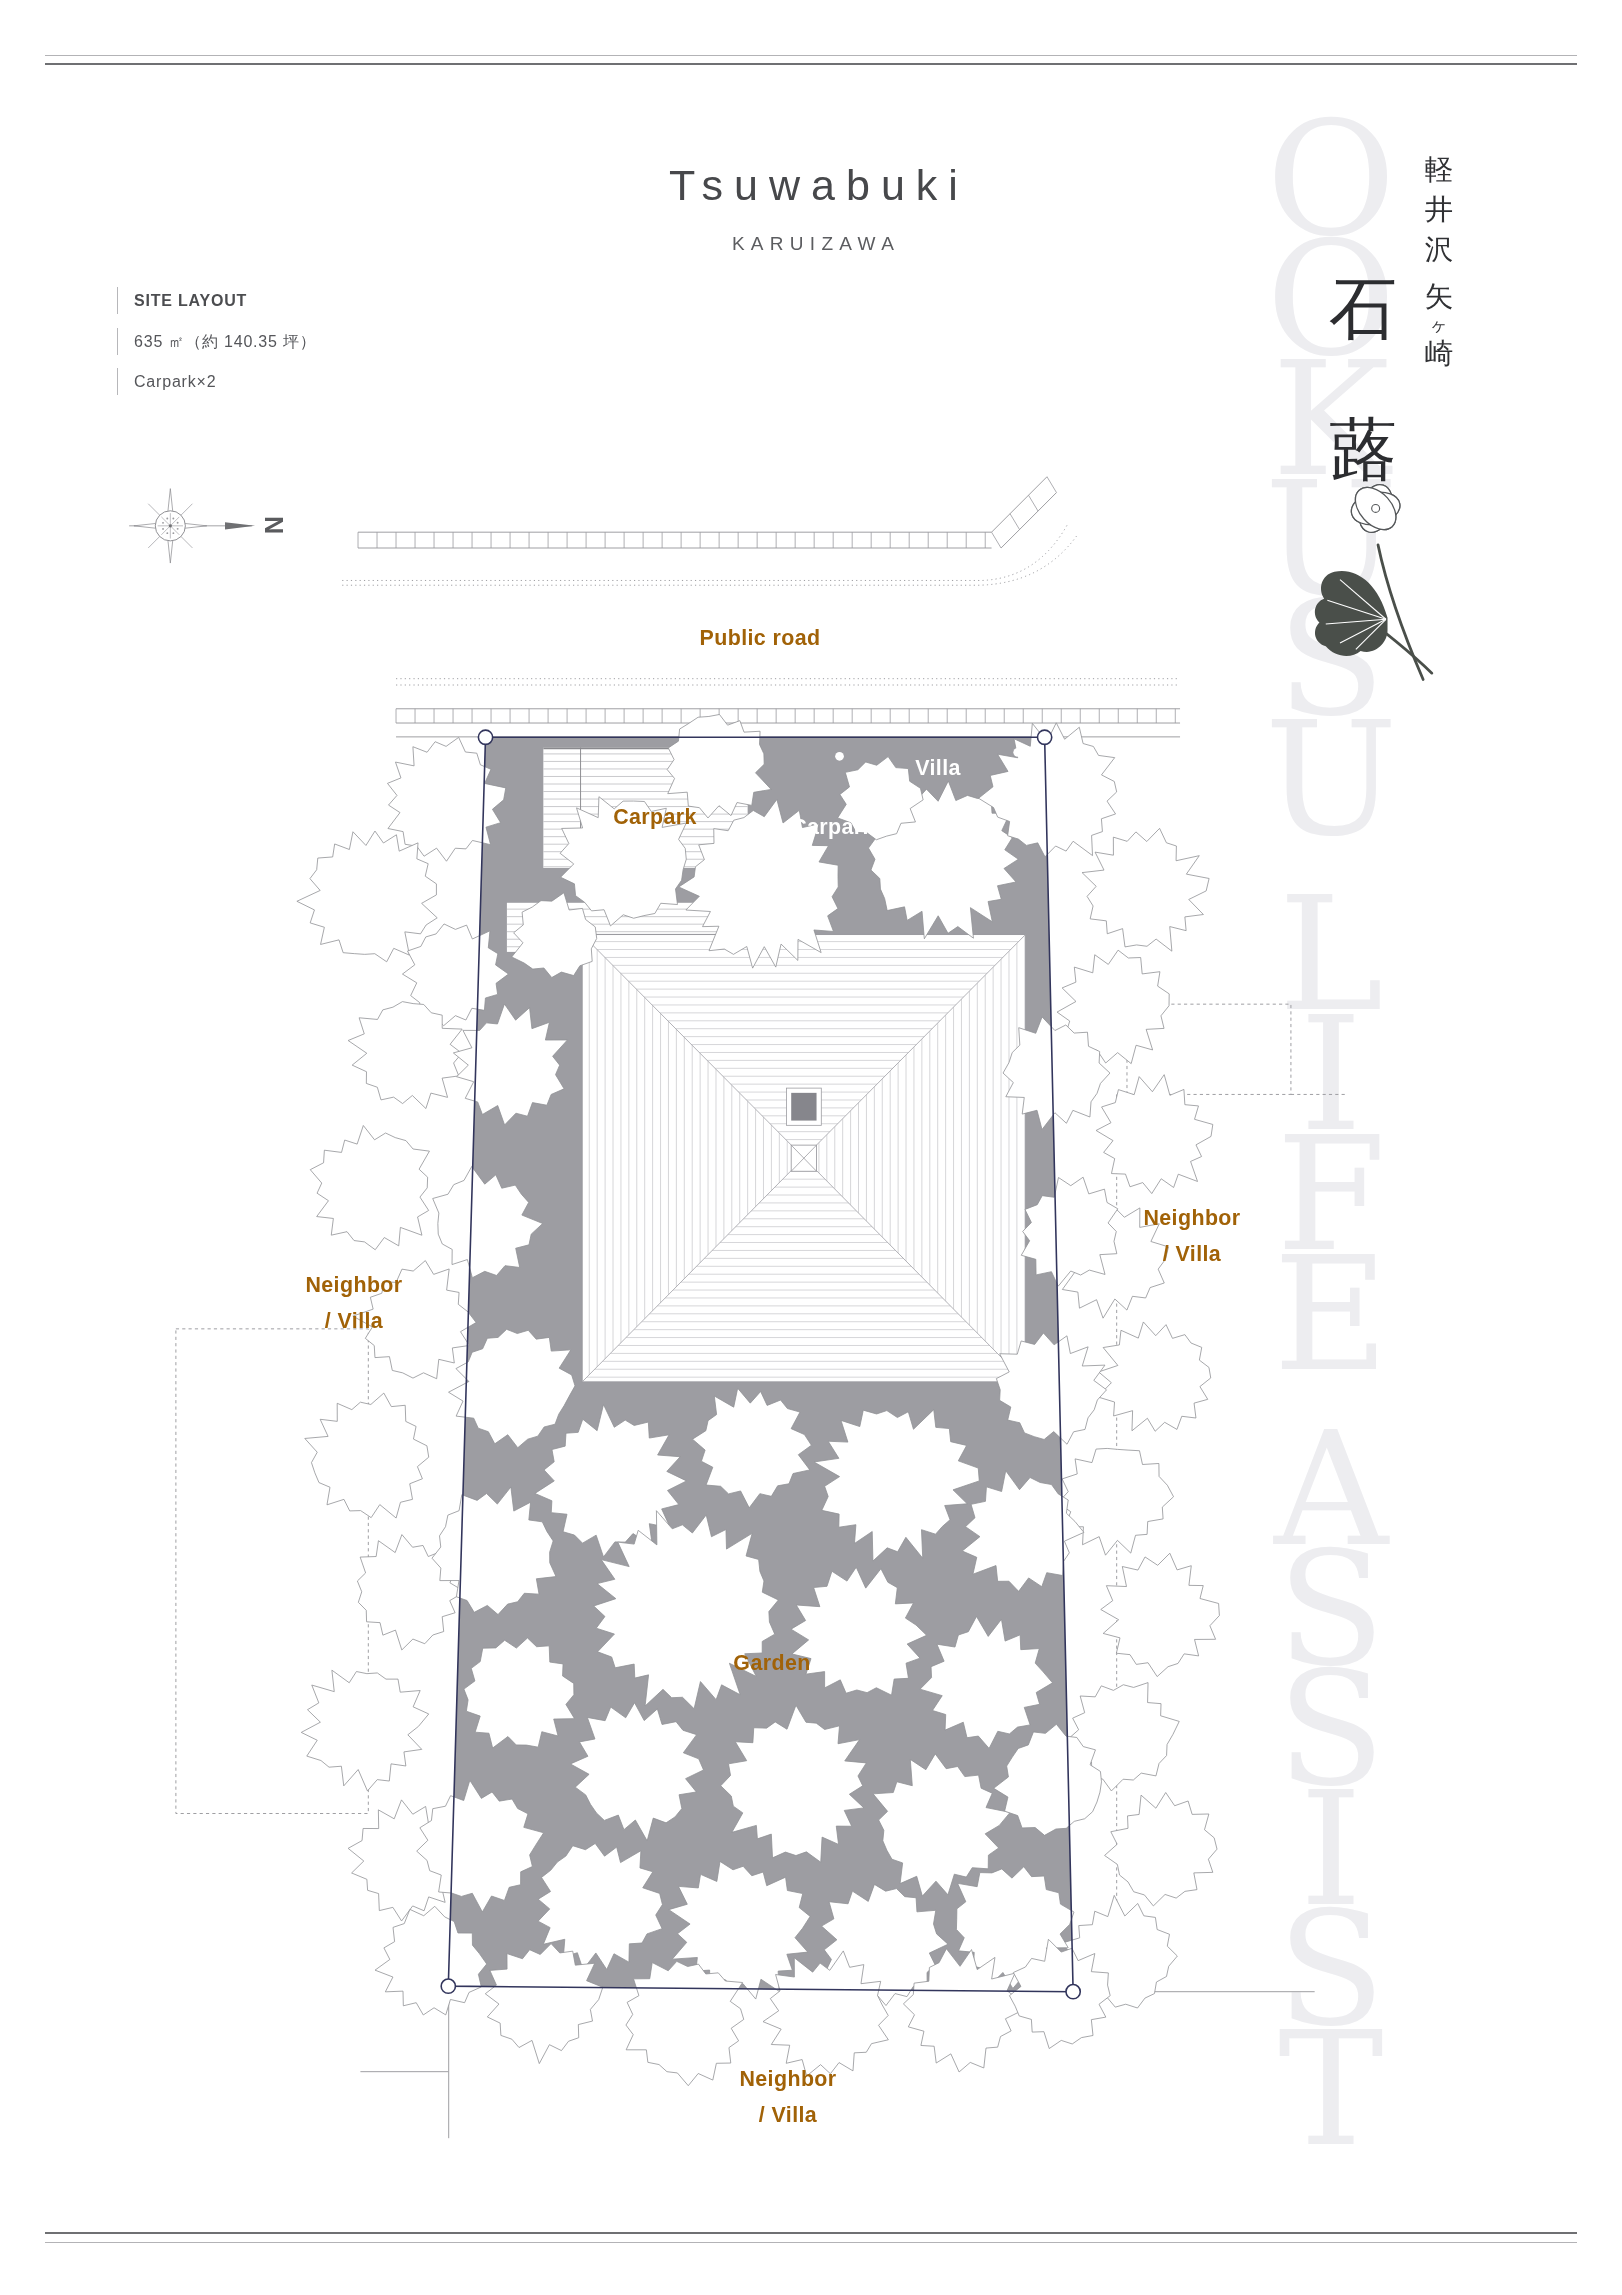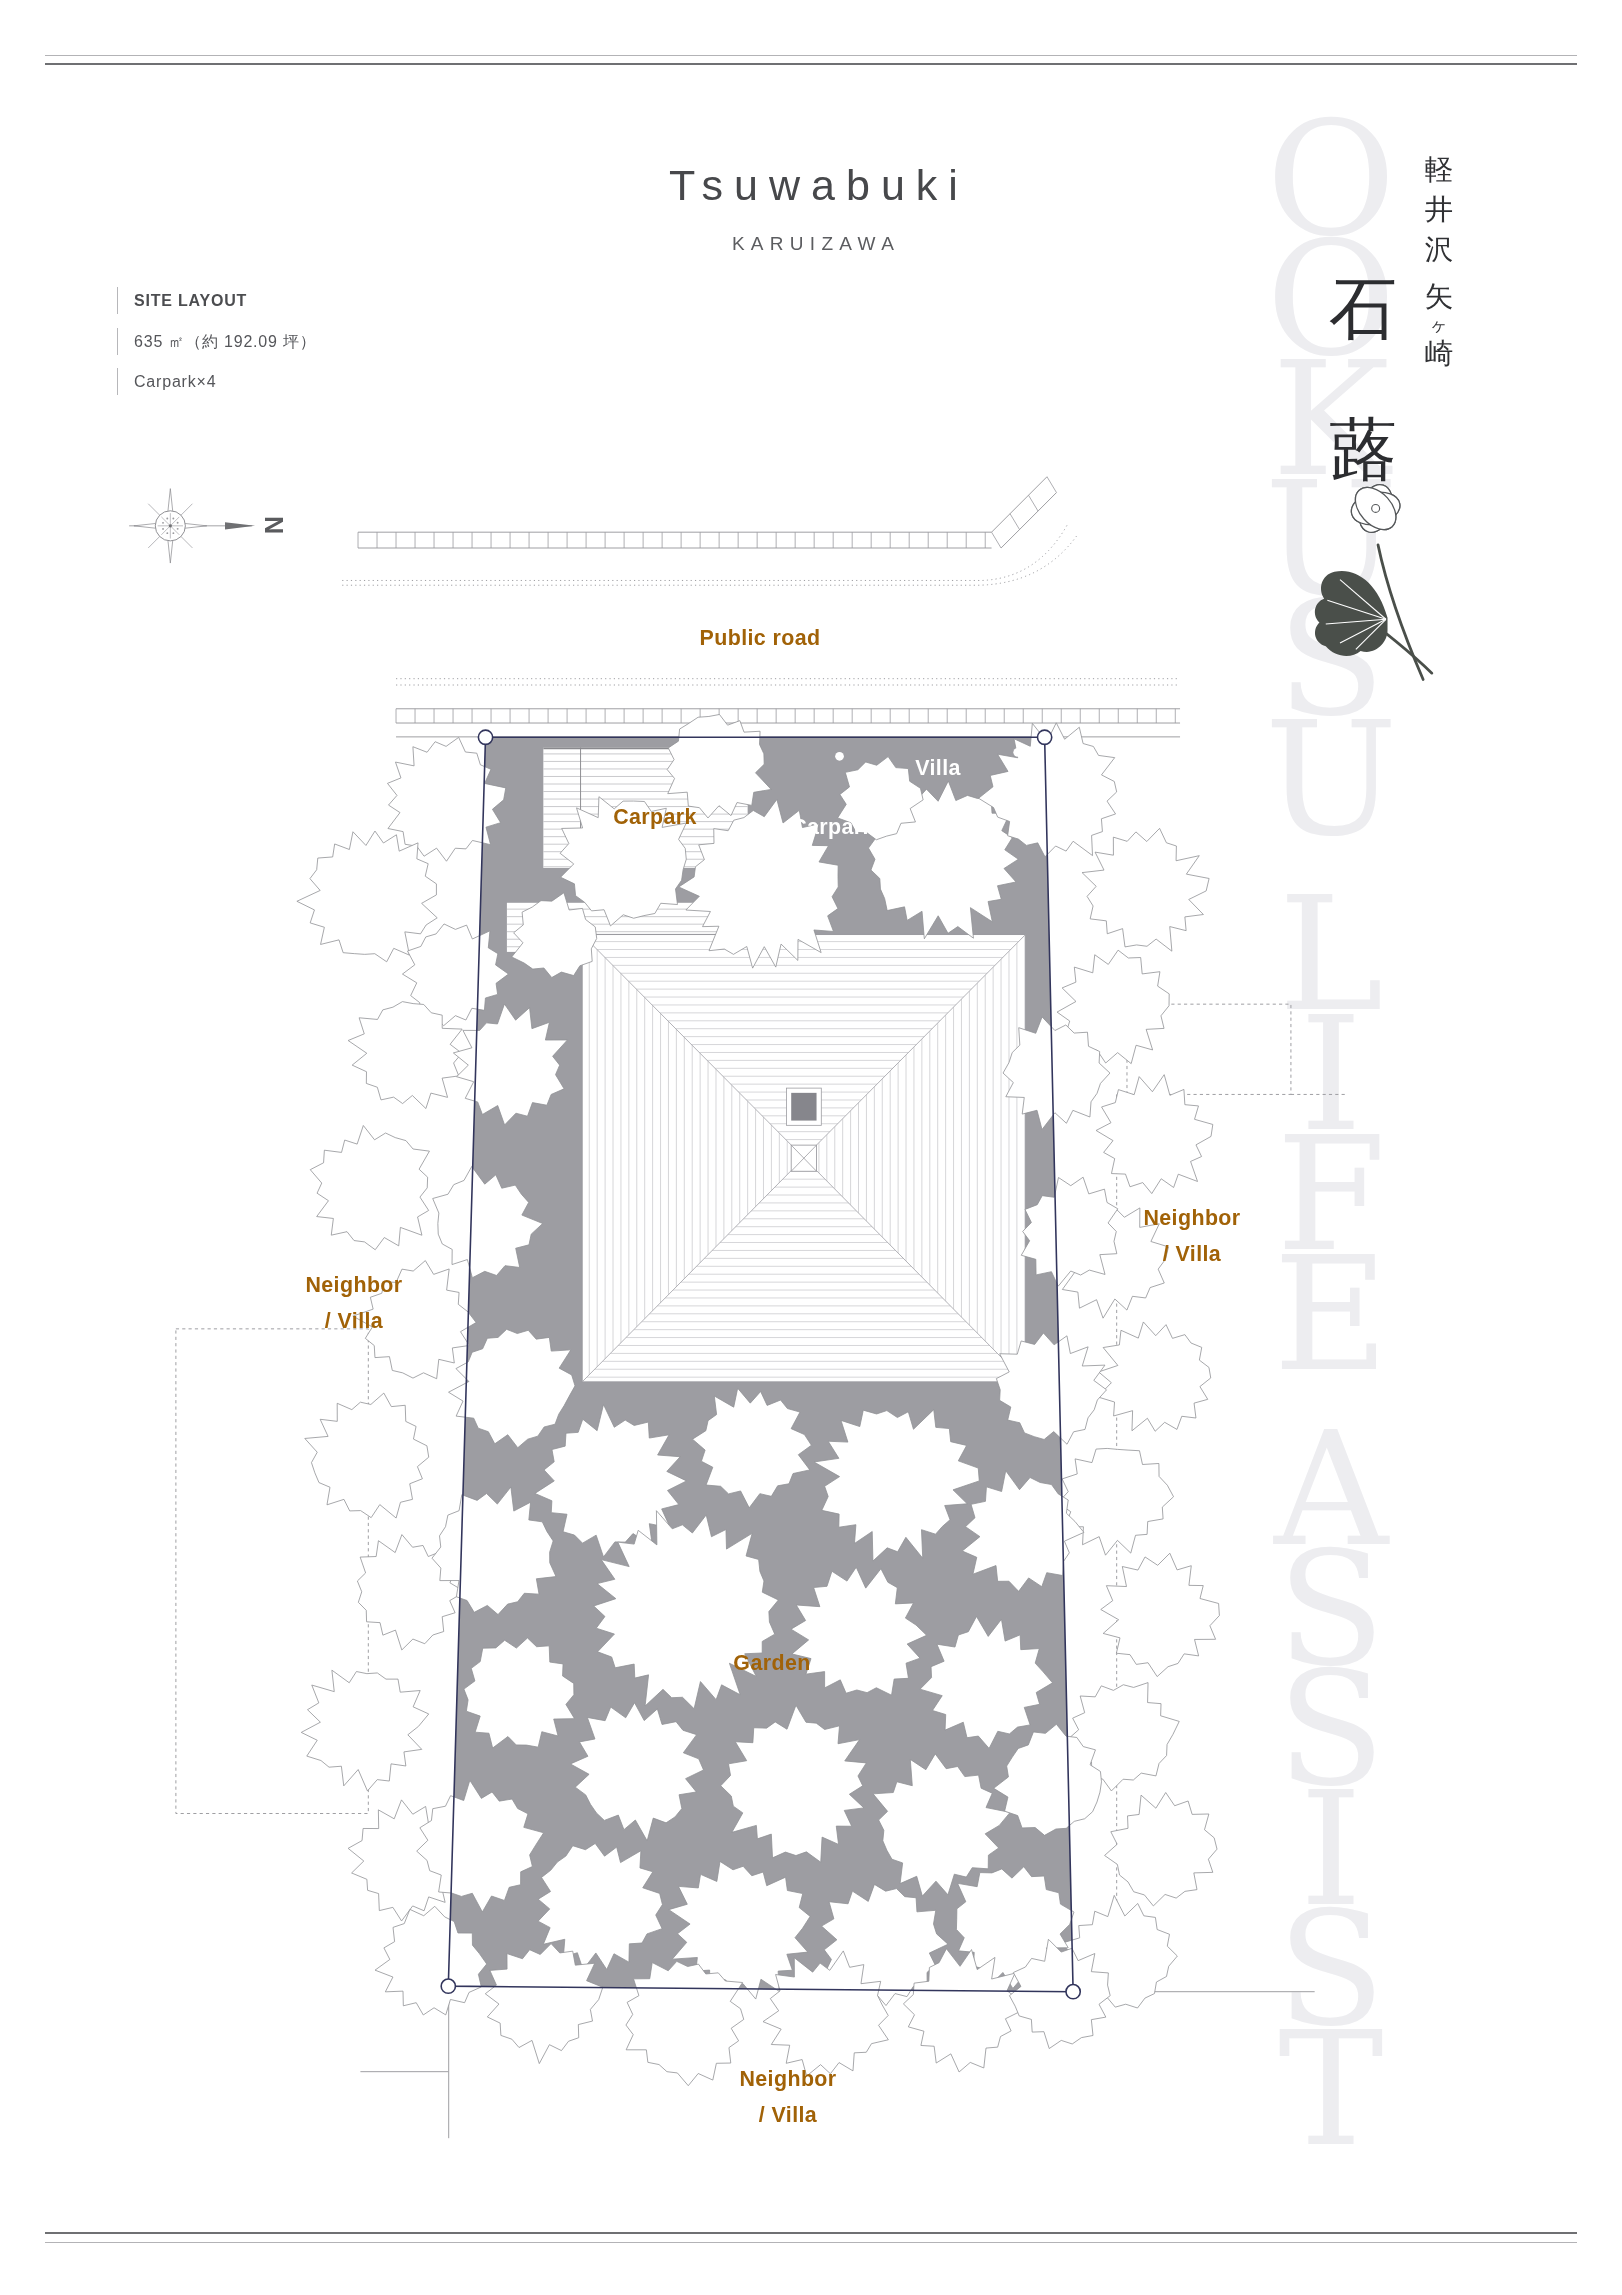--- a/index.html
+++ b/index.html
@@ -61,22 +61,22 @@
   <div id="rule-top-thin" class="rule thin"></div>
   <div id="rule-top-thick" class="rule thick"></div>
   <div id="rule-bottom-thick" class="rule thick"></div>
   <div id="rule-bottom-thin" class="rule thin"></div>
 
   <div class="center-abs title">Tsuwabuki</div>
   <div class="center-abs subtitle">KARUIZAWA</div>
 
   <div class="info">
     <div class="info-row first">SITE LAYOUT</div>
-    <div class="info-row">635 ㎡（約 192.09 坪）</div>
-    <div class="info-row">Carpark×4</div>
+    <div class="info-row">635 ㎡（約 140.35 坪）</div>
+    <div class="info-row">Carpark×2</div>
   </div>
 
   <div class="watermark" id="watermark" style="color: rgb(237, 237, 240);">
       <div class="wm-ch">O</div>
       <div class="wm-ch">O</div>
       <div class="wm-ch">K</div>
       <div class="wm-ch">U</div>
       <div class="wm-ch">S</div>
       <div class="wm-ch">U</div>
       <div class="wm-sp"></div>

